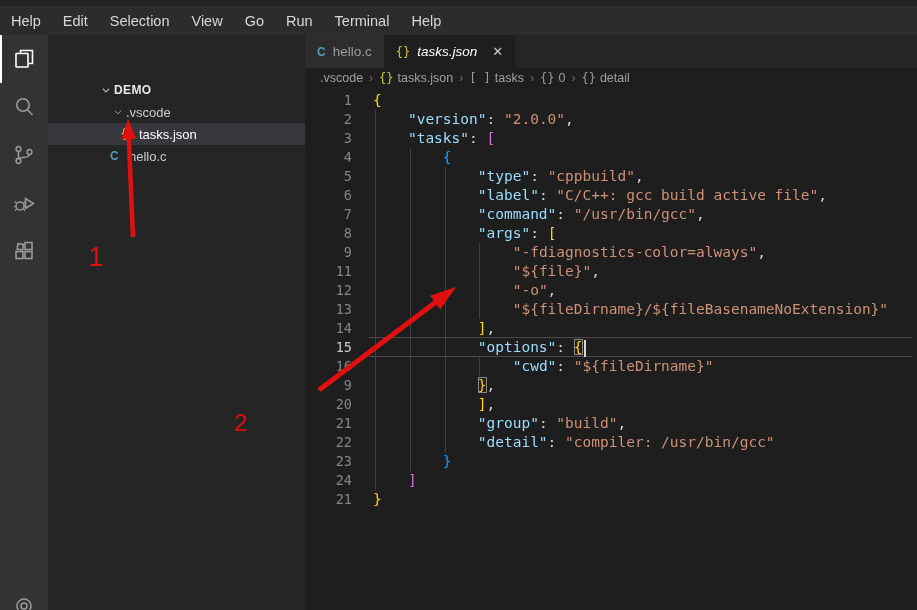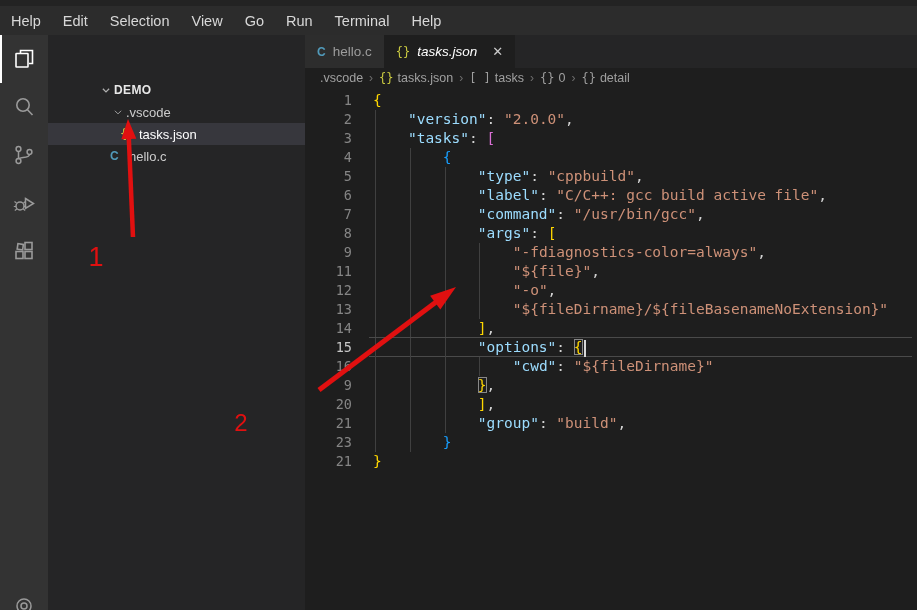--- a/index.html
+++ b/index.html
@@ -208,21 +208,23 @@
         <div class="code-line"><span class="ln">9</span><span class="guide" style="left: 70px;"></span><span class="guide" style="left: 104.8px;"></span><span class="guide" style="left: 139.6px;"></span><span class="guide" style="left: 174.4px;"></span><span class="lc"><span>                </span><span class="tk-s">"-fdiagnostics-color=always"</span><span class="tk-p">,</span></span></div>
         <div class="code-line"><span class="ln">11</span><span class="guide" style="left: 70px;"></span><span class="guide" style="left: 104.8px;"></span><span class="guide" style="left: 139.6px;"></span><span class="guide" style="left: 174.4px;"></span><span class="lc"><span>                </span><span class="tk-s">"${file}"</span><span class="tk-p">,</span></span></div>
         <div class="code-line"><span class="ln">12</span><span class="guide" style="left: 70px;"></span><span class="guide" style="left: 104.8px;"></span><span class="guide" style="left: 139.6px;"></span><span class="guide" style="left: 174.4px;"></span><span class="lc"><span>                </span><span class="tk-s">"-o"</span><span class="tk-p">,</span></span></div>
         <div class="code-line"><span class="ln">13</span><span class="guide" style="left: 70px;"></span><span class="guide" style="left: 104.8px;"></span><span class="guide" style="left: 139.6px;"></span><span class="guide" style="left: 174.4px;"></span><span class="lc"><span>                </span><span class="tk-s">"${fileDirname}/${fileBasenameNoExtension}"</span></span></div>
         <div class="code-line"><span class="ln">14</span><span class="guide" style="left: 70px;"></span><span class="guide" style="left: 104.8px;"></span><span class="guide" style="left: 139.6px;"></span><span class="lc"><span>            </span><span class="tk-b1">]</span><span class="tk-p">,</span></span></div>
         <div class="code-line active"><span class="ln">15</span><span class="guide" style="left: 70px;"></span><span class="guide" style="left: 104.8px;"></span><span class="guide" style="left: 139.6px;"></span><span class="lc"><span>            </span><span class="tk-k">"options"</span><span class="tk-p">: </span><span class="tk-box">{</span><span class="cursor"></span></span></div>
         <div class="code-line"><span class="ln">16</span><span class="guide" style="left: 70px;"></span><span class="guide" style="left: 104.8px;"></span><span class="guide" style="left: 139.6px;"></span><span class="guide" style="left: 174.4px;"></span><span class="lc"><span>                </span><span class="tk-k">"cwd"</span><span class="tk-p">: </span><span class="tk-s">"${fileDirname}"</span></span></div>
         <div class="code-line"><span class="ln">9</span><span class="guide" style="left: 70px;"></span><span class="guide" style="left: 104.8px;"></span><span class="guide" style="left: 139.6px;"></span><span class="lc"><span>            </span><span class="tk-box">}</span><span class="tk-p">,</span></span></div>
         <div class="code-line"><span class="ln">20</span><span class="guide" style="left: 70px;"></span><span class="guide" style="left: 104.8px;"></span><span class="guide" style="left: 139.6px;"></span><span class="lc"><span>            </span><span class="tk-b1">]</span><span class="tk-p">,</span></span></div>
         <div class="code-line"><span class="ln">21</span><span class="guide" style="left: 70px;"></span><span class="guide" style="left: 104.8px;"></span><span class="guide" style="left: 139.6px;"></span><span class="lc"><span>            </span><span class="tk-k">"group"</span><span class="tk-p">: </span><span class="tk-s">"build"</span><span class="tk-p">,</span></span></div>
+        <div class="code-line"><span class="ln">22</span><span class="guide" style="left: 70px;"></span><span class="guide" style="left: 104.8px;"></span><span class="guide" style="left: 139.6px;"></span><span class="lc"><span>            </span><span class="tk-k">"detail"</span><span class="tk-p">: </span><span class="tk-s">"compiler: /usr/bin/gcc"</span></span></div>
         <div class="code-line"><span class="ln">23</span><span class="guide" style="left: 70px;"></span><span class="guide" style="left: 104.8px;"></span><span class="lc"><span>        </span><span class="tk-b3">}</span></span></div>
+        <div class="code-line"><span class="ln">24</span><span class="guide" style="left: 70px;"></span><span class="lc"><span>    </span><span class="tk-b2">]</span></span></div>
         <div class="code-line"><span class="ln">21</span><span class="lc"><span class="tk-b1">}</span></span></div>
       </div>
   </div>
 </div>
 
 <div class="annot-layer">
   <svg class="arrows" width="917" height="610">
       <line x1="133" y1="237" x2="128.67735828917768" y2="134.98565562459302" stroke="#e11010" stroke-width="4.5"></line>
       <polygon points="128,119 136.33997393550007,138.66455783268924 121.3534217874441,139.29958122879333" fill="#e11010"></polygon>
       <line x1="319" y1="390" x2="438.4154145383679" y2="300.22052775582563" stroke="#e11010" stroke-width="5"></line>

